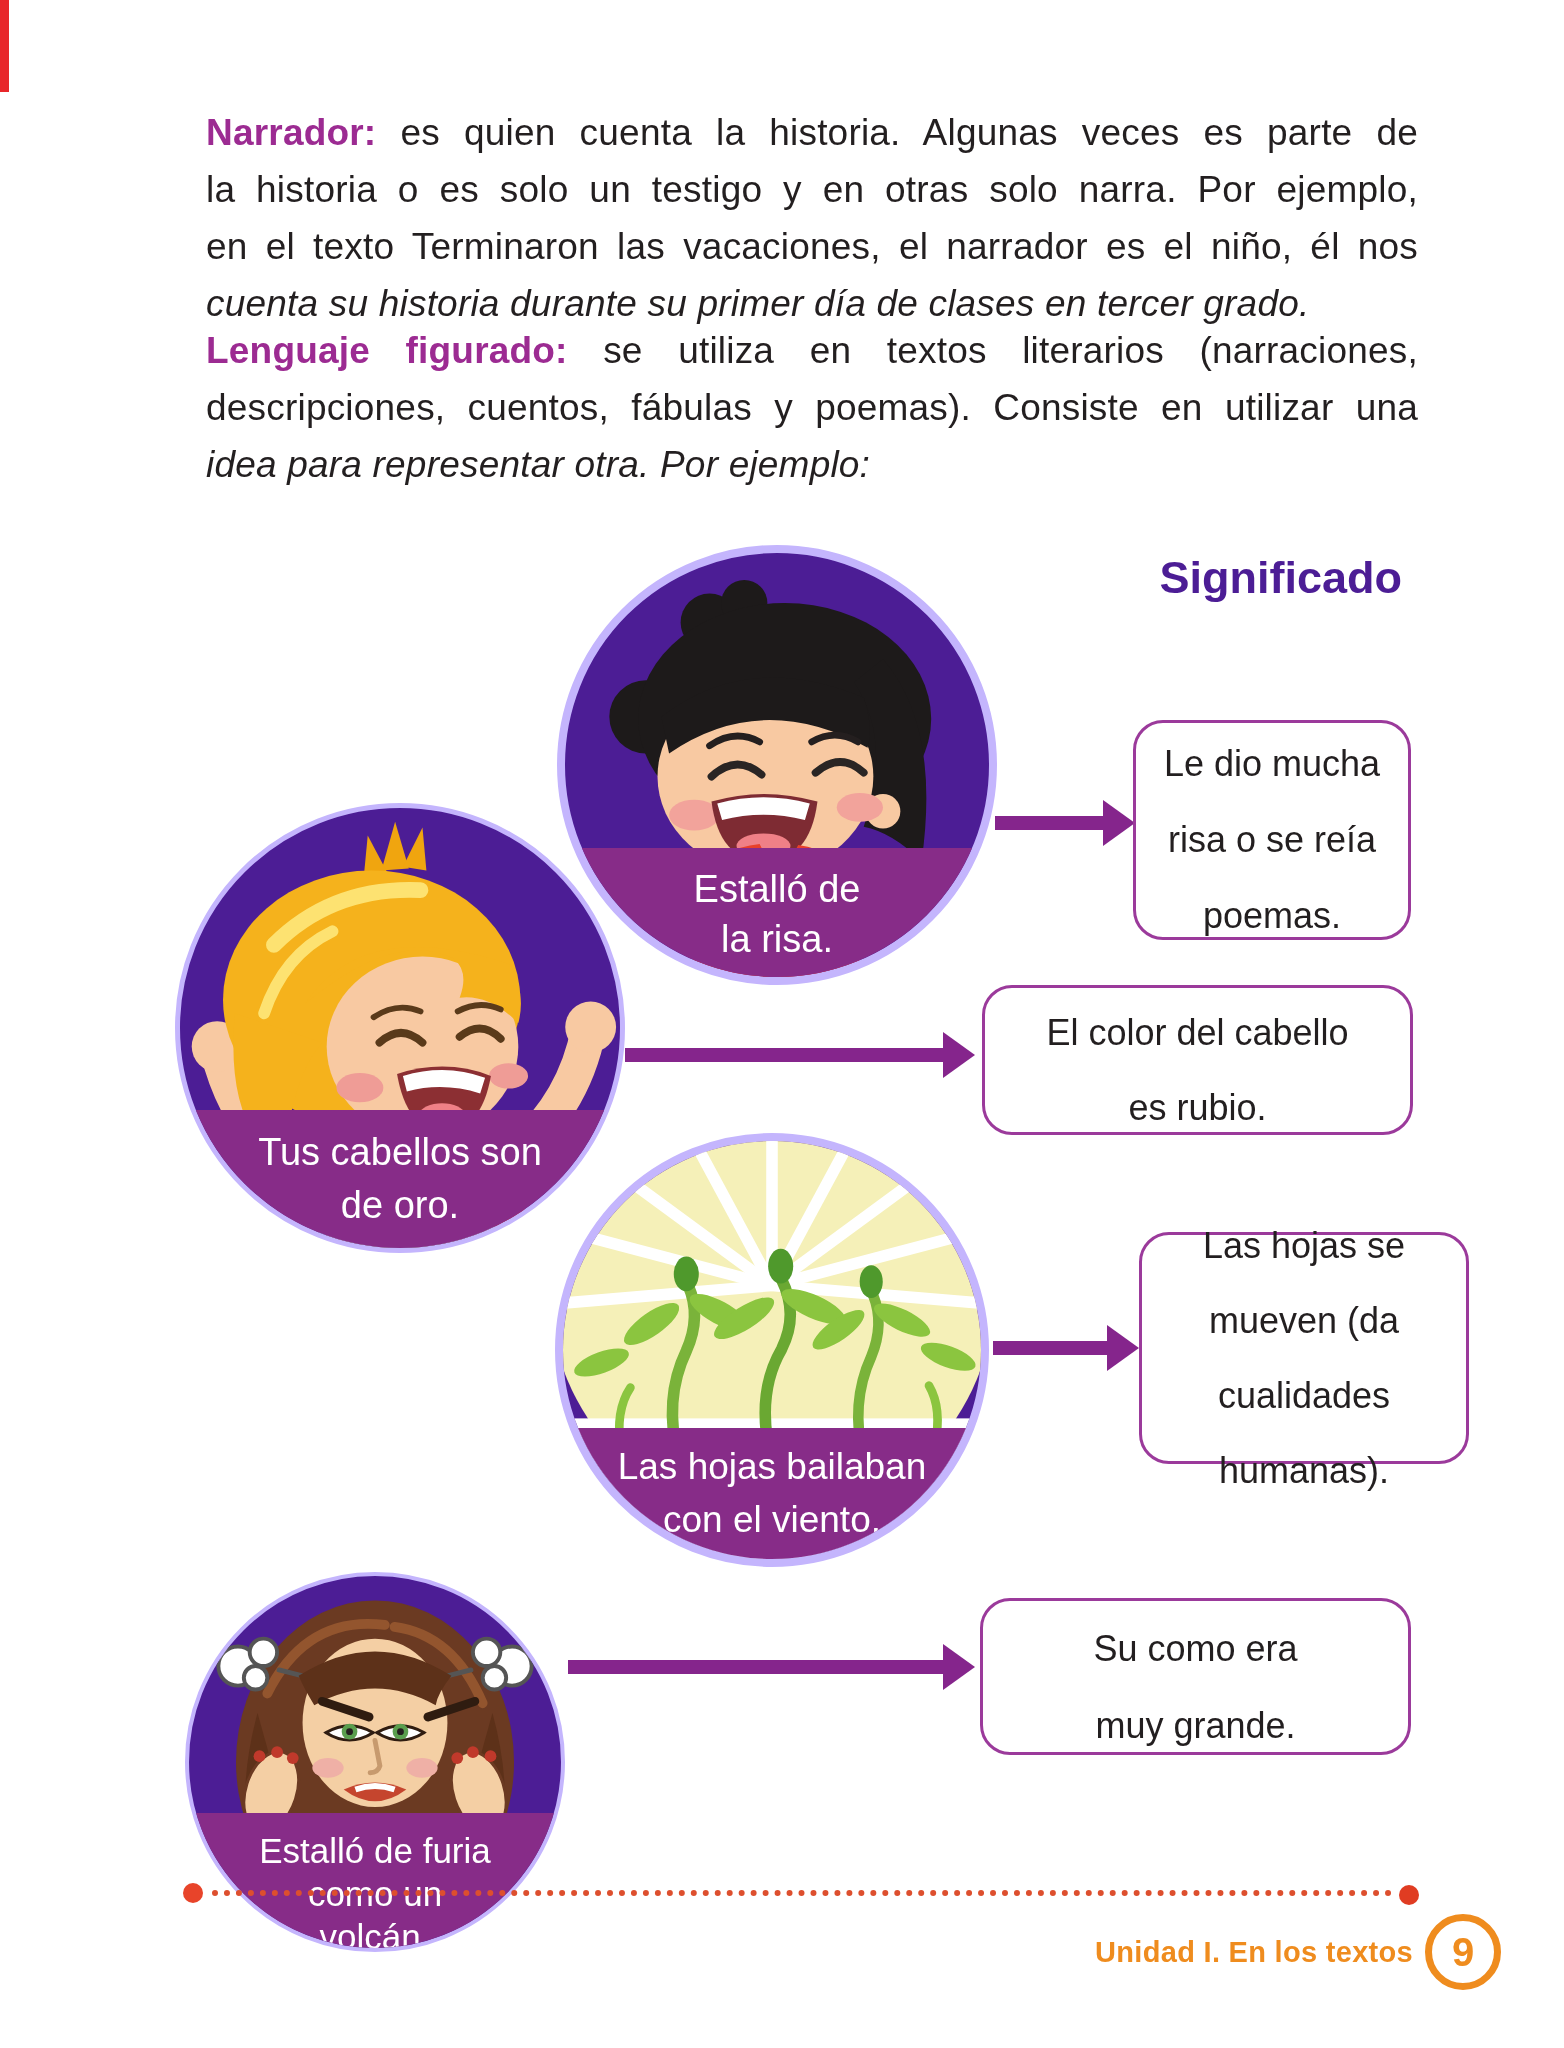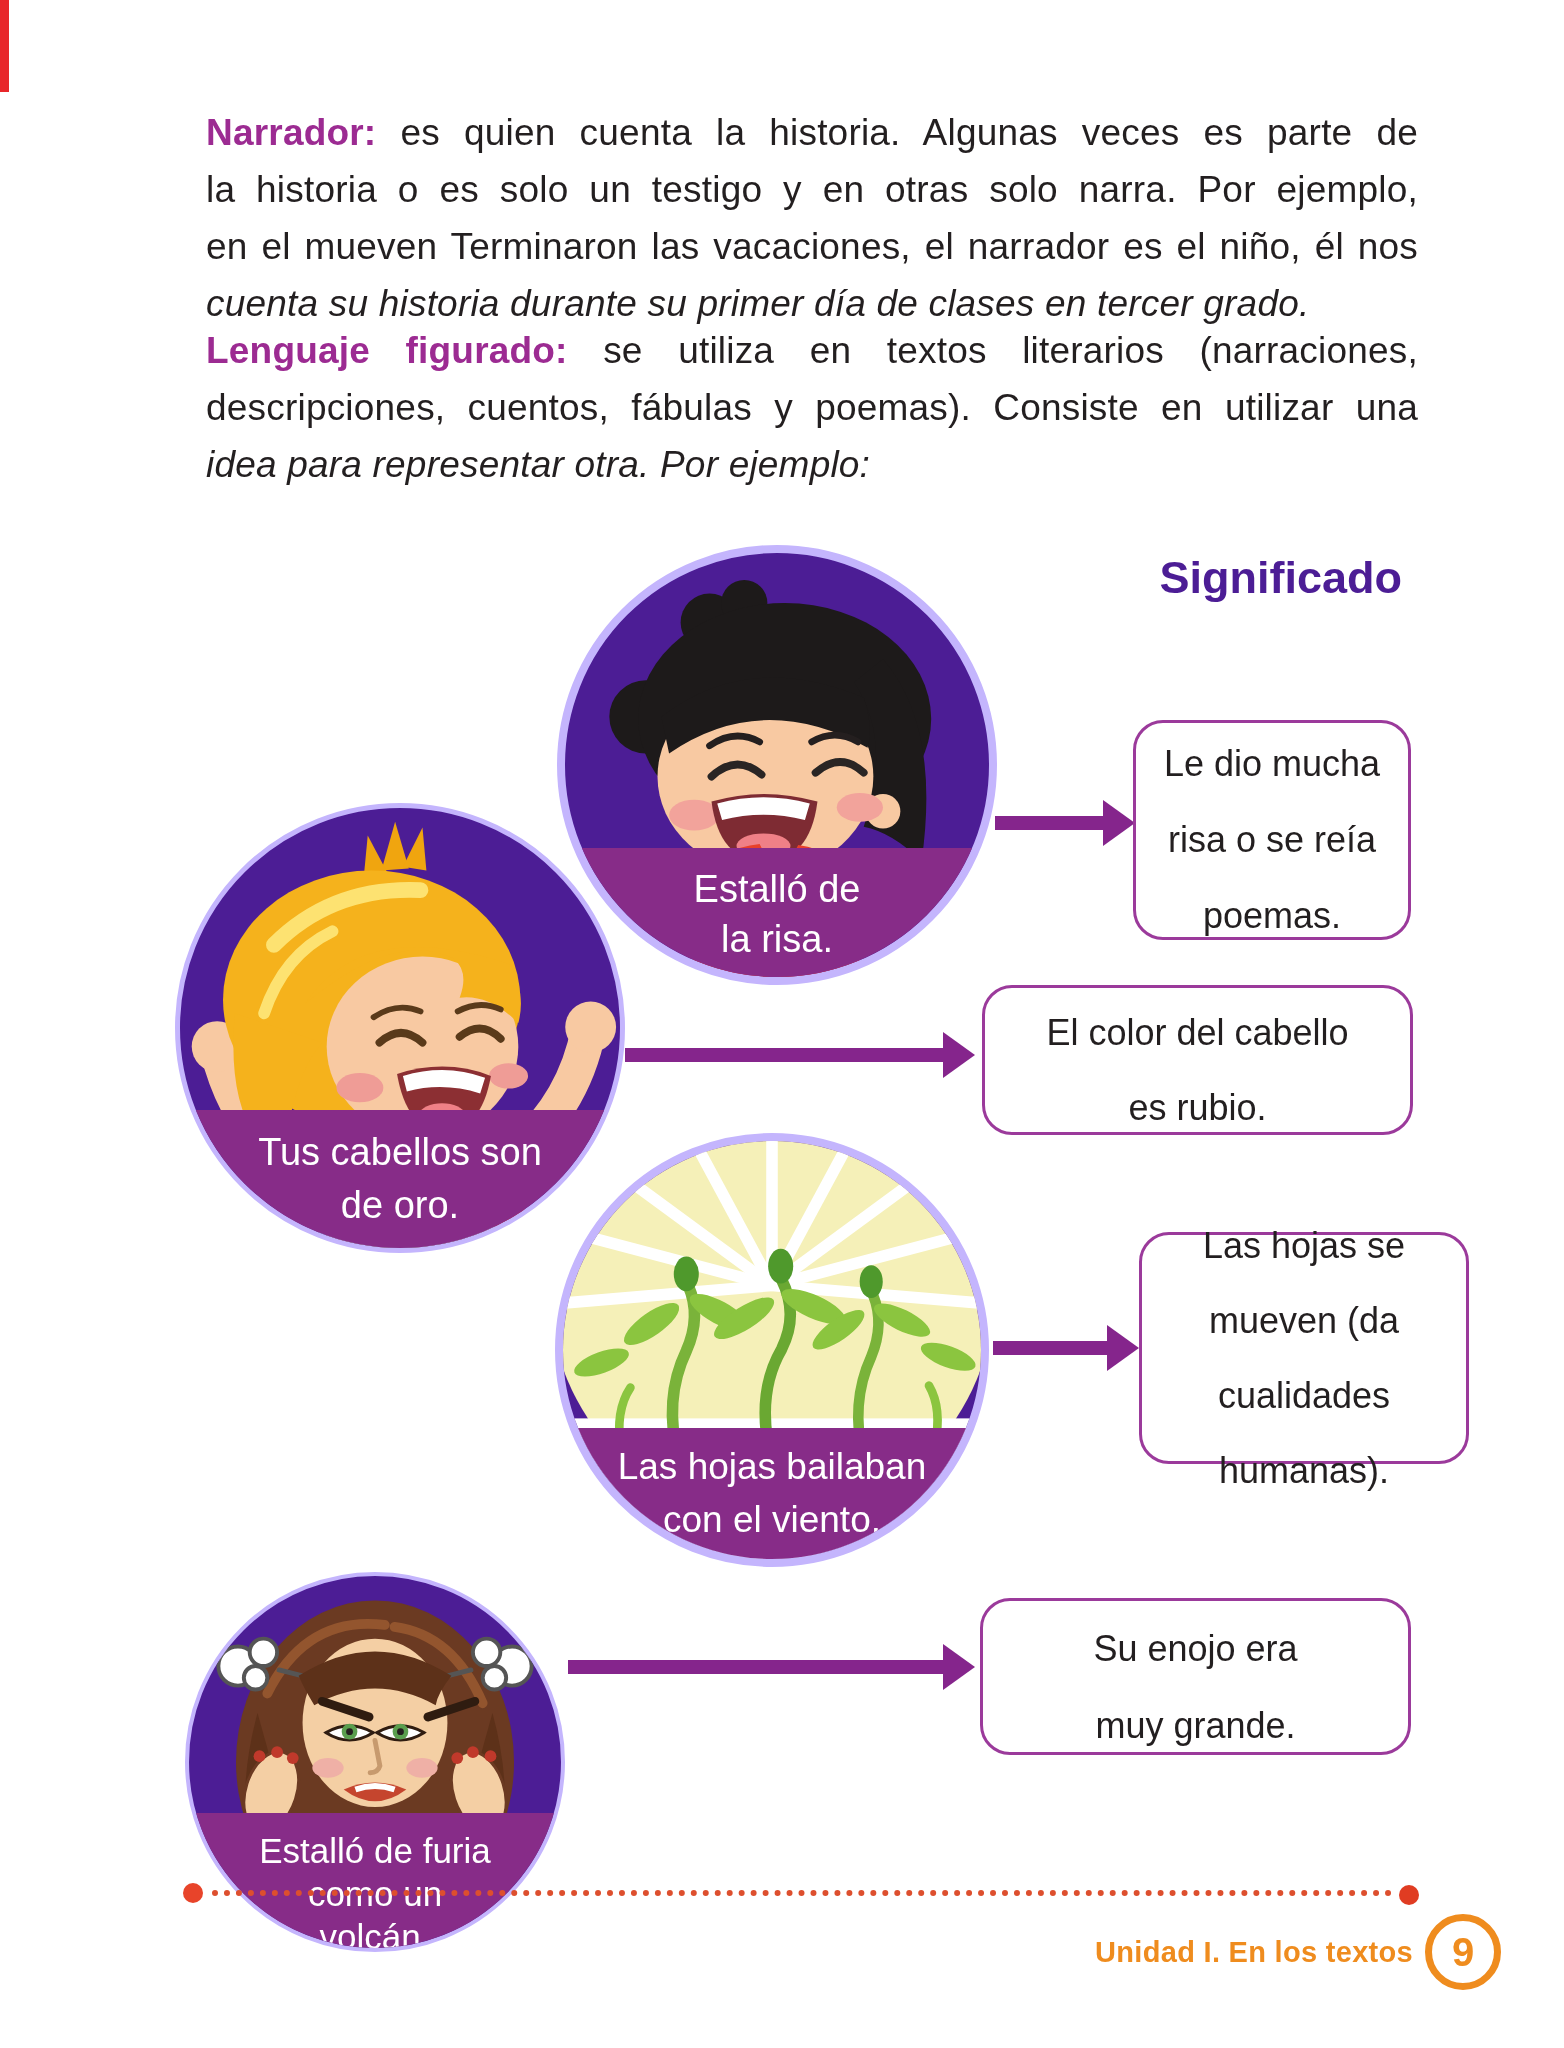--- a/index.html
+++ b/index.html
@@ -68,21 +68,21 @@
     font-size:40px; font-weight:bold; color:#ef8c1e; }
 </style>
 </head>
 <body>
 
 <div class="corner-stripe"></div>
 
 <p class="para p1">
   <span class="line"><b class="lead">Narrador:</b> <span>es quien cuenta la historia. Algunas veces es parte de</span></span>
   <span class="line">la historia o es solo un testigo y en otras solo narra. Por ejemplo,</span>
-  <span class="line">en el mueven Terminaron las vacaciones, el narrador es el niño, él nos</span>
+  <span class="line">en el texto Terminaron las vacaciones, el narrador es el niño, él nos</span>
   <span class="line last">cuenta su historia  durante su primer día de clases en tercer grado.</span>
 </p>
 
 <p class="para p2">
   <span class="line"><b class="lead">Lenguaje figurado:</b> <span>se utiliza en textos literarios (narraciones,</span></span>
   <span class="line">descripciones, cuentos, fábulas y poemas). Consiste en utilizar una</span>
   <span class="line last">idea para representar otra. Por ejemplo:</span>
 </p>
 
 <div class="significado">Significado</div>
@@ -273,21 +273,21 @@
   <span>El color del cabello</span>
   <span>es rubio.</span>
 </div>
 <div class="mbox b3">
   <span>Las hojas se</span>
   <span>mueven (da</span>
   <span>cualidades</span>
   <span>humanas).</span>
 </div>
 <div class="mbox b4">
-  <span>Su enojo era</span>
+  <span>Su como era</span>
   <span>muy grande.</span>
 </div>
 
 <div class="dotted-rule"></div>
 <div class="rule-dot left"></div>
 <div class="rule-dot right"></div>
 <div class="footer-label">Unidad I. En los textos</div>
 <div class="page-badge">9</div>
 
 </body></html>

